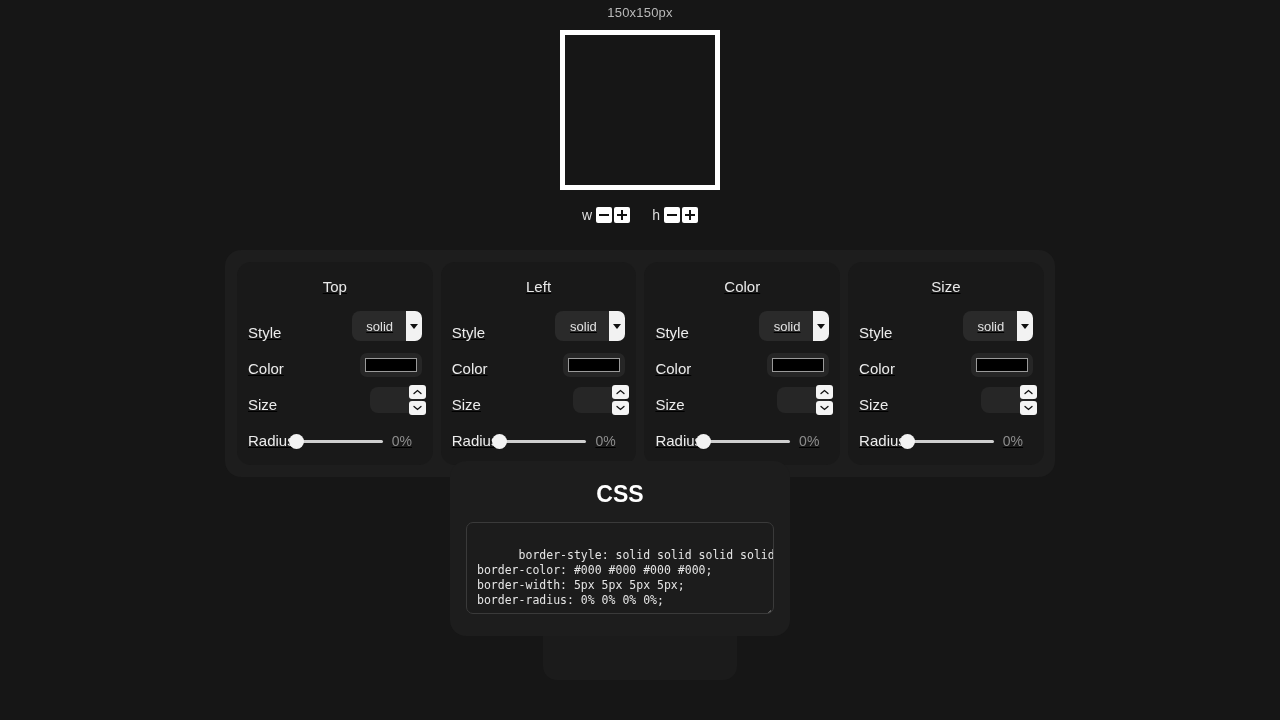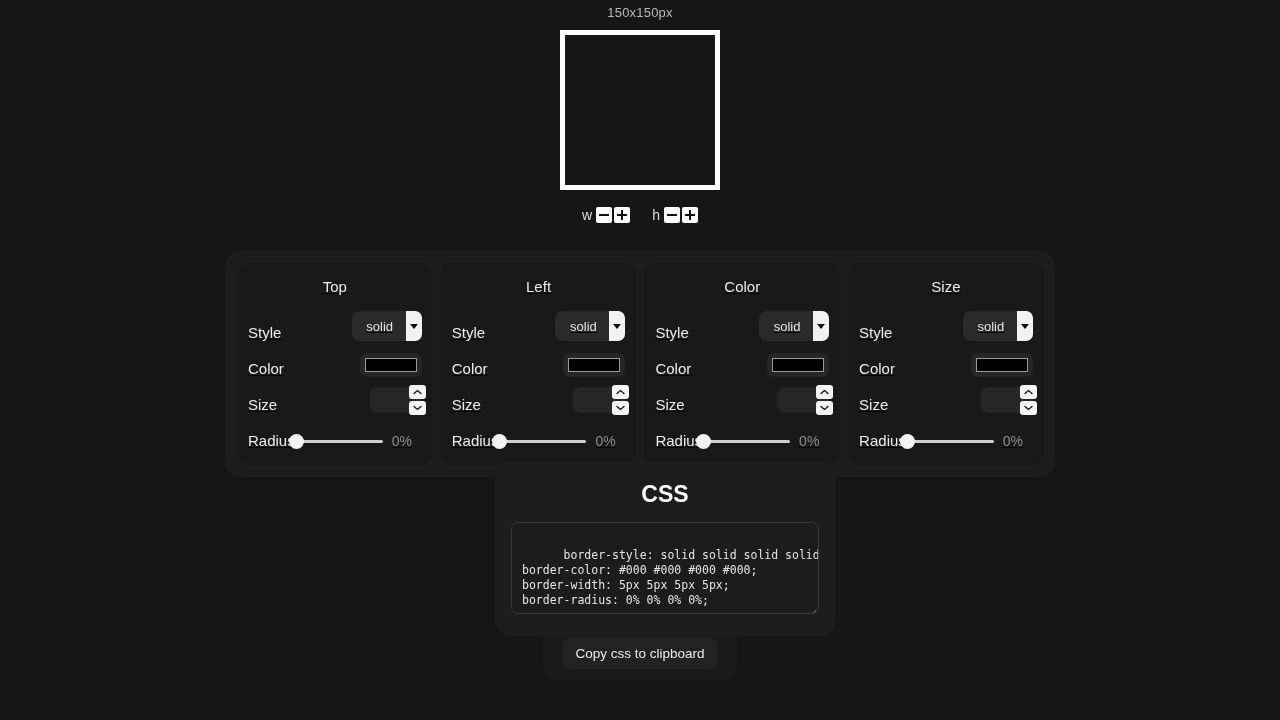--- a/index.html
+++ b/index.html
@@ -245,21 +245,21 @@
     font-size: 14px;
     color: #8d8d8d;
     width: 30px;
     text-align: left;
   }
 
   
   .css-outer {
     position: absolute;
     top: 461px;
-    left: 495px;
+    left: 450px;
     width: 340px;
     background: #1d1d1d;
     border-radius: 16px;
     padding: 14px 16px 22px 16px;
   }
   .css-title {
     text-align: center;
     font-size: 23px;
     font-weight: bold;
     color: #ffffff;
@@ -552,15 +552,14 @@
 border-color: #000 #000 #000 #000;
 border-width: 5px 5px 5px 5px;
 border-radius: 0% 0% 0% 0%;</span>
       <span class="resize-grip">
         <span style="width:10px; top:9px;"></span>
         <span style="width:6px; top:9px; right:0; transform-origin:right center;"></span>
       </span>
     </div>
   </div>
 
-  <button class="copy-btn">Copy css to clipboard</button>
 
 </div>
 
 </body></html>

